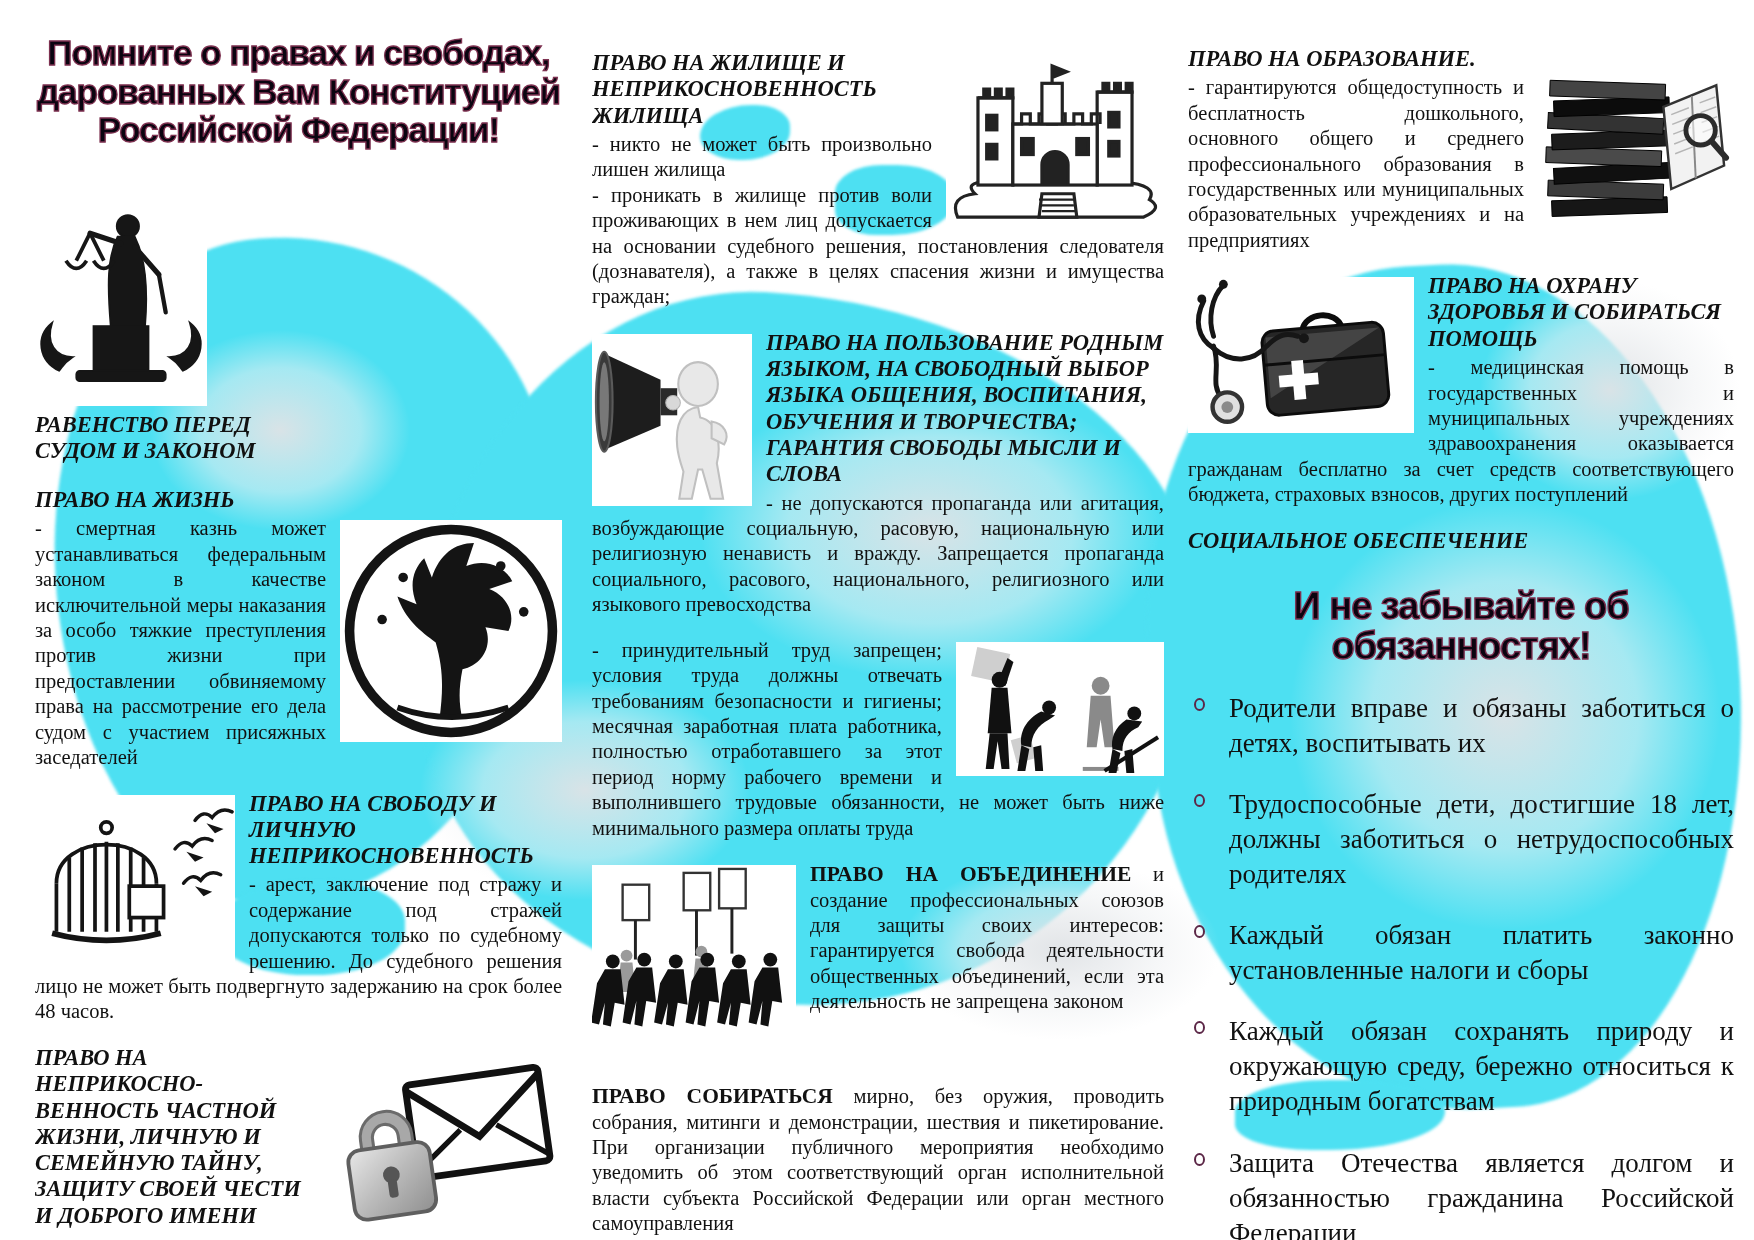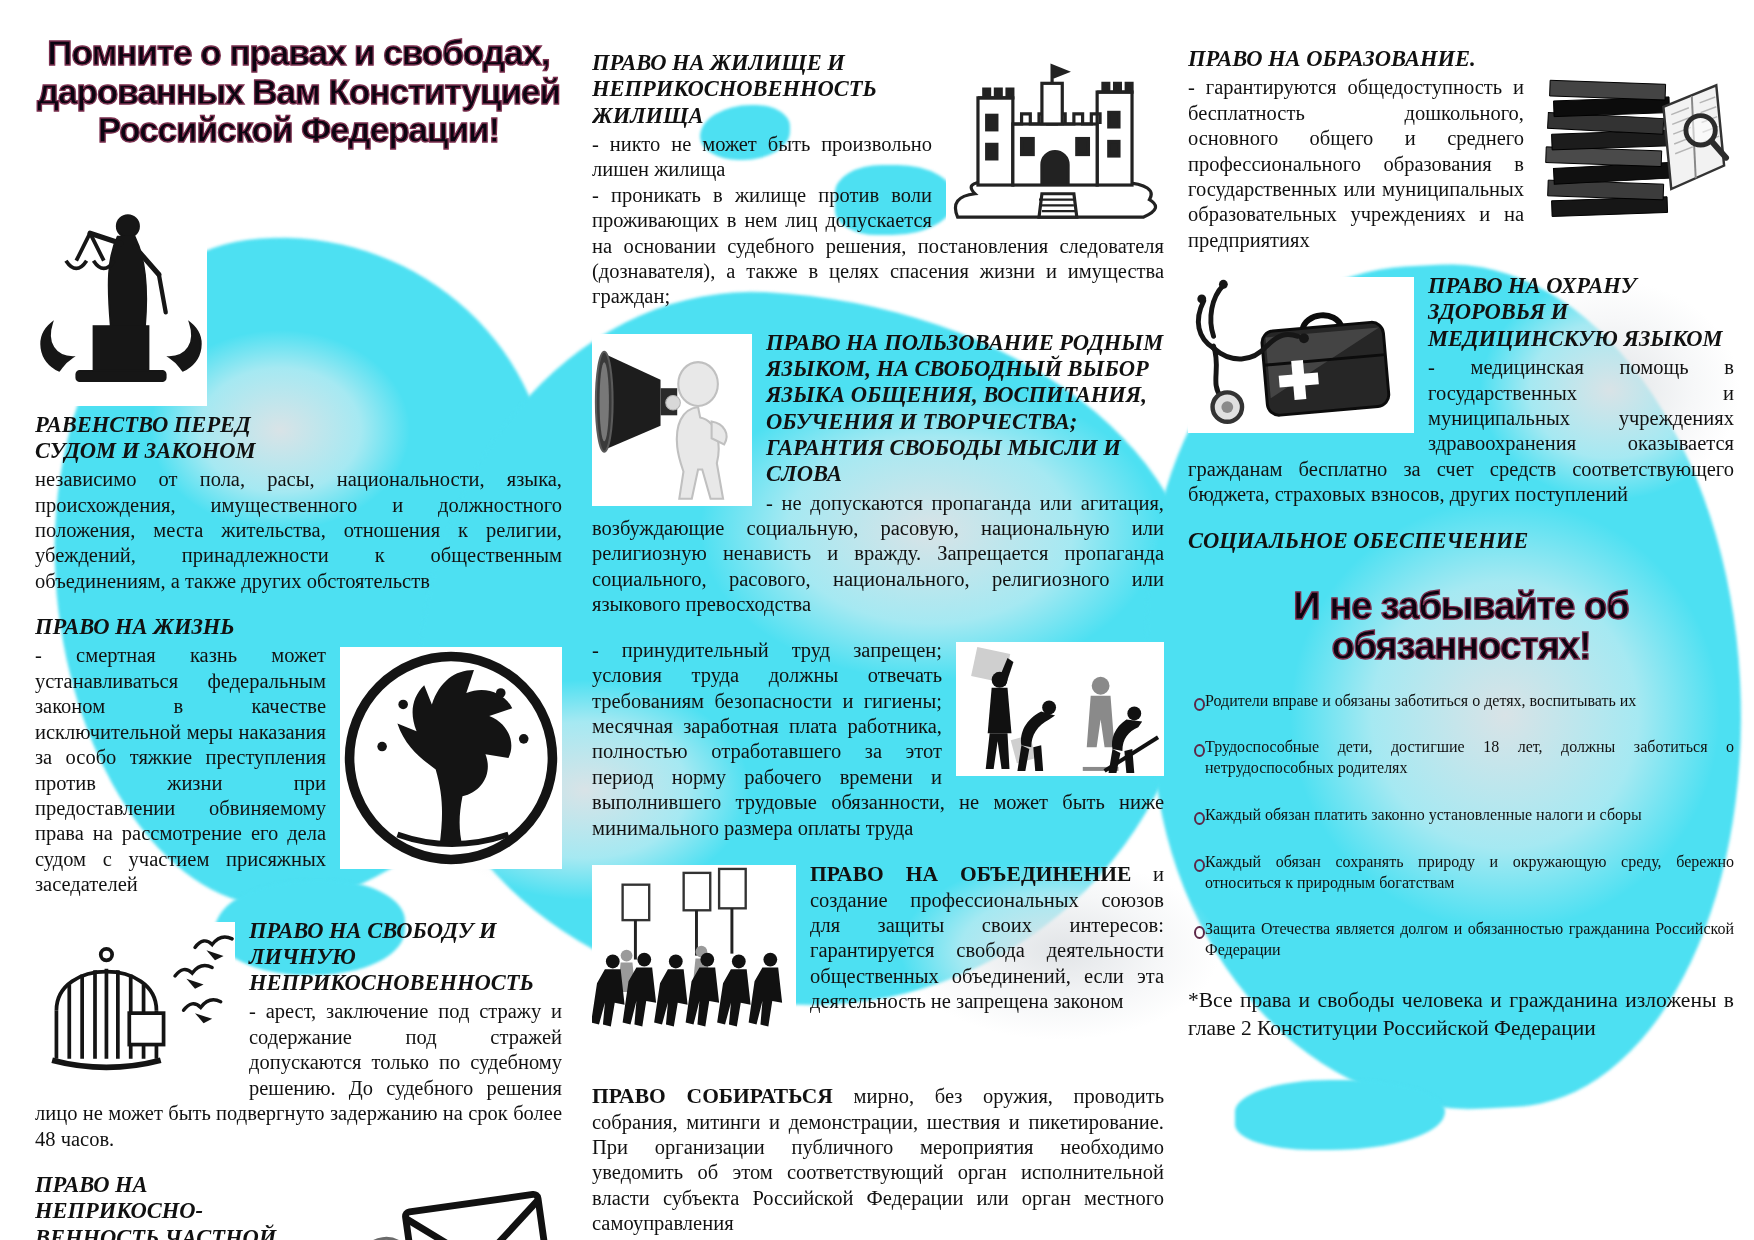--- a/index.html
+++ b/index.html
@@ -40,21 +40,21 @@
   .bd{font-size:20.5px;line-height:1.24;text-align:justify;margin:0;}
   .bd b{font-size:21.5px;}
   .fl{float:left;margin:4px 14px 6px 0;background:#fff;}
   .fr{float:right;margin:4px 0 6px 14px;background:#fff;}
   .big-title{font-family:"Liberation Sans", sans-serif;font-weight:700;text-align:center;
              color:var(--title-fill);-webkit-text-stroke:1.3px var(--title-outline);
              text-shadow:0 0 1px var(--title-outline);letter-spacing:-1px;}
   .main-title{margin:34px 0 44px 0;font-size:35px;line-height:1.1;}
   .oblig-title{font-size:38px;line-height:1.05;margin:30px 0 24px 0;}
   ul.oblig{list-style:none;margin:0;padding:0 0 0 6px;}
-  ul.oblig li{display:flex;font-size:16px;line-height:1.3;text-align:justify;margin-bottom:26px;font-family:Liberation Serif, serif;}
+  ul.oblig li{display:flex;gap:24px;font-size:27px;line-height:1.3;text-align:justify;margin-bottom:26px;font-family:Liberation Serif, serif;}
   .o-bullet{flex:0 0 auto;width:11px;height:13px;border:2.2px solid var(--bullet-outline);border-radius:50%;margin-top:7px;}
   .footnote{font-size:21.5px;line-height:1.3;text-align:justify;margin-top:24px;}
   svg{display:block;}
 </style>
 </head>
 <body>
 
 <div class="page">
 
   <div>
@@ -94,21 +94,20 @@
             <path d="M72 44 L76 66" stroke-width="2.5"></path>
           </g>
           <g fill="none" stroke="#161616" stroke-width="2.2">
             <path d="M32 20 L24 36 M32 20 L40 36"></path>
             <path d="M18 36 Q24 45 30 36"></path>
             <path d="M34 36 Q40 45 46 36"></path>
           </g>
         </svg>
       </span>
       <h3 class="hd" style="max-width:250px">РАВЕНСТВО ПЕРЕД СУДОМ И ЗАКОНОМ</h3>
-      <p class="bd">независимо от пола, расы, национальности, языка, происхождения, имущественного и должностного положения, места жительства, отношения к религии, убеждений, принадлежности к общественным объединениям, а также других обстоятельств</p>
     </div>
 
     <div class="sec">
       <h3 class="hd">ПРАВО НА ЖИЗНЬ</h3>
       <span class="fr">
         <svg width="222" height="222" viewBox="0 0 116 116">
           <rect x="0" y="0" width="116" height="116" fill="#ffffff"></rect>
           <circle cx="58" cy="58" r="53" fill="#ffffff" stroke="#141414" stroke-width="5"></circle>
           <path fill="#141414" d="M52 104 C54 88 54 78 50 64 C42 58 34 52 30 40 L40 44 C36 34 38 26 44 20 L48 30 C52 18 60 12 70 12 L66 24 C76 20 86 24 90 32 L78 36 C88 40 92 50 88 58 L76 56 C80 66 74 76 64 78 C62 88 62 96 64 104 Z"></path>
           <path d="M30 98 Q58 108 88 98" fill="none" stroke="#141414" stroke-width="3"></path>
@@ -353,21 +352,21 @@
             <path d="M26 70 C34 92 22 108 34 122"></path>
             <path d="M26 72 C44 88 66 86 80 70 C92 58 100 56 112 60"></path>
           </g>
           <circle cx="14" cy="22" r="4.5" fill="#161616"></circle>
           <circle cx="36" cy="7" r="4.5" fill="#161616"></circle>
           <circle cx="40" cy="132" r="15" fill="#e0e0e0" stroke="#333" stroke-width="4.5"></circle>
           <circle cx="40" cy="132" r="6" fill="#8a8a8a"></circle>
           <circle cx="118" cy="62" r="5" fill="#161616"></circle>
         </svg>
       </span>
-      <h3 class="hd">ПРАВО НА ОХРАНУ ЗДОРОВЬЯ И МЕДИЦИНСКУЮ ЯЗЫКОМ</h3>
+      <h3 class="hd">ПРАВО НА ОХРАНУ ЗДОРОВЬЯ И СОБИРАТЬСЯ ПОМОЩЬ</h3>
       <p class="bd">- медицинская помощь в государственных и муниципальных учреждениях здравоохранения оказывается гражданам бесплатно за счет средств соответствующего бюджета, страховых взносов, других поступлений</p>
     </div>
 
     <div class="sec" style="margin-bottom:8px">
       <h3 class="hd">СОЦИАЛЬНОЕ ОБЕСПЕЧЕНИЕ</h3>
     </div>
 
     <div class="big-title oblig-title">И не забывайте об обязанностях!</div>
 
     <ul class="oblig">

